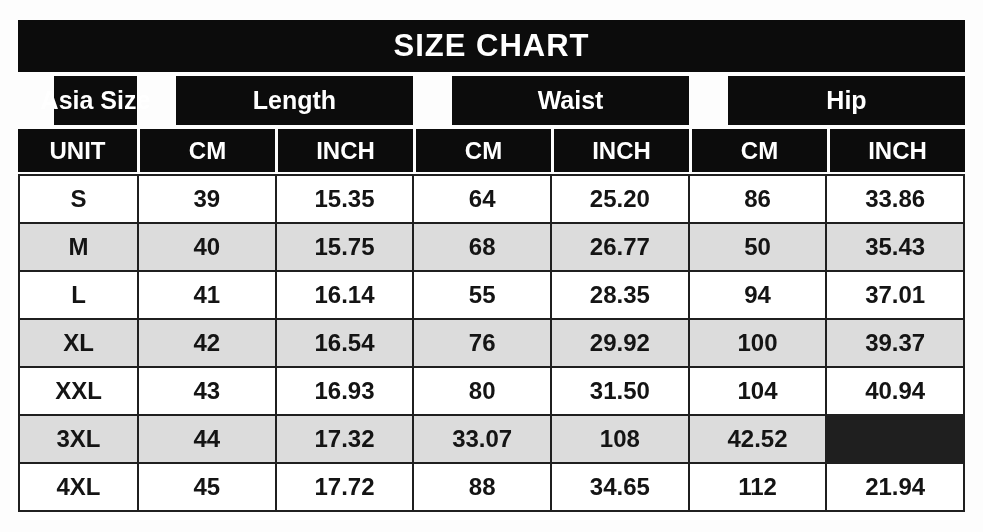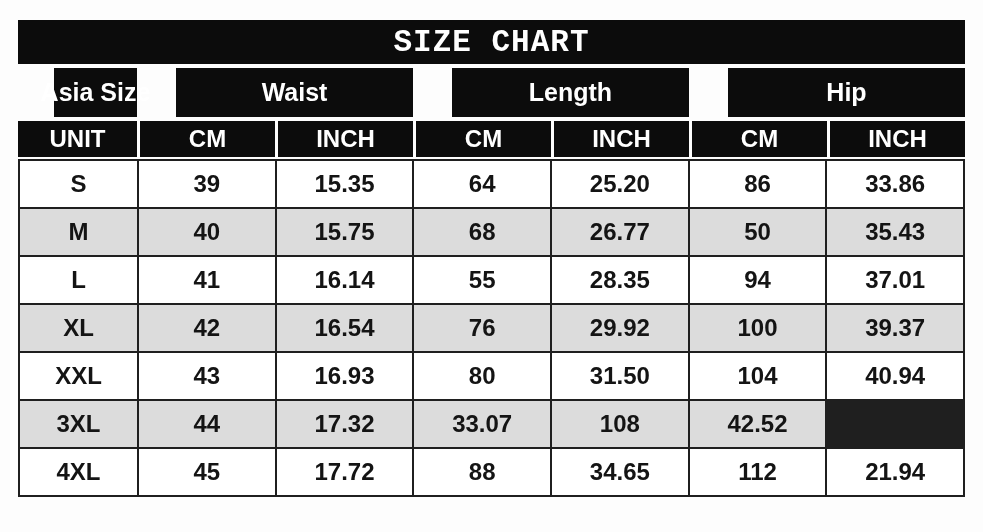--- a/index.html
+++ b/index.html
@@ -10,43 +10,42 @@
     font-weight: bold;
     position: relative;
     overflow: hidden;
   }
   .chart {
     position: absolute;
     left: 18px; top: 20px;
     width: 947px;
   }
   .title-bar {
-    height: 44px;
+    height: 52px;
     background: var(--header-bg, #0c0c0c);
     color: var(--header-text, #ffffff);
     font-size: 31px;
     letter-spacing: 1px;
     display: flex; align-items: center; justify-content: center;
     white-space: nowrap;
-    font-family: Liberation Mono, monospace;
   }
   .head {
     display: grid;
     grid-template-columns: 119px repeat(6, 1fr);
     gap: 3px;
     margin-top: 4px;
   }
   .hcell {
     background: var(--header-bg, #0c0c0c);
     color: var(--header-text, #ffffff);
     display: flex; align-items: center; justify-content: center;
     white-space: nowrap;
   }
   .groups .hcell { height: 49px; font-size: 25px; margin-left: 36px; }
-  .units  .hcell { height: 36px; font-size: 24px; }
+  .units  .hcell { height: 43px; font-size: 24px; }
   .span2 { grid-column: span 2; }
   .tbody {
     margin-top: 2px;
     border: 2px solid var(--grid-line, #1f1f1f);
     background: var(--grid-line, #1f1f1f);
     display: grid;
     gap: 2px;
   }
   .row {
     display: grid;
@@ -66,22 +65,22 @@
 </style>
 </head>
 <body>
 
 <div class="chart">
 
   <div class="title-bar">SIZE CHART</div>
 
   <div class="head groups">
     <div class="hcell">Asia Size</div>
+    <div class="hcell span2">Length</div>
     <div class="hcell span2">Waist</div>
-    <div class="hcell span2">Length</div>
     <div class="hcell span2">Hip</div>
   </div>
 
   <div class="head units">
     <div class="hcell">UNIT</div>
     <div class="hcell">CM</div>
     <div class="hcell">INCH</div>
     <div class="hcell">CM</div>
     <div class="hcell">INCH</div>
     <div class="hcell">CM</div>

